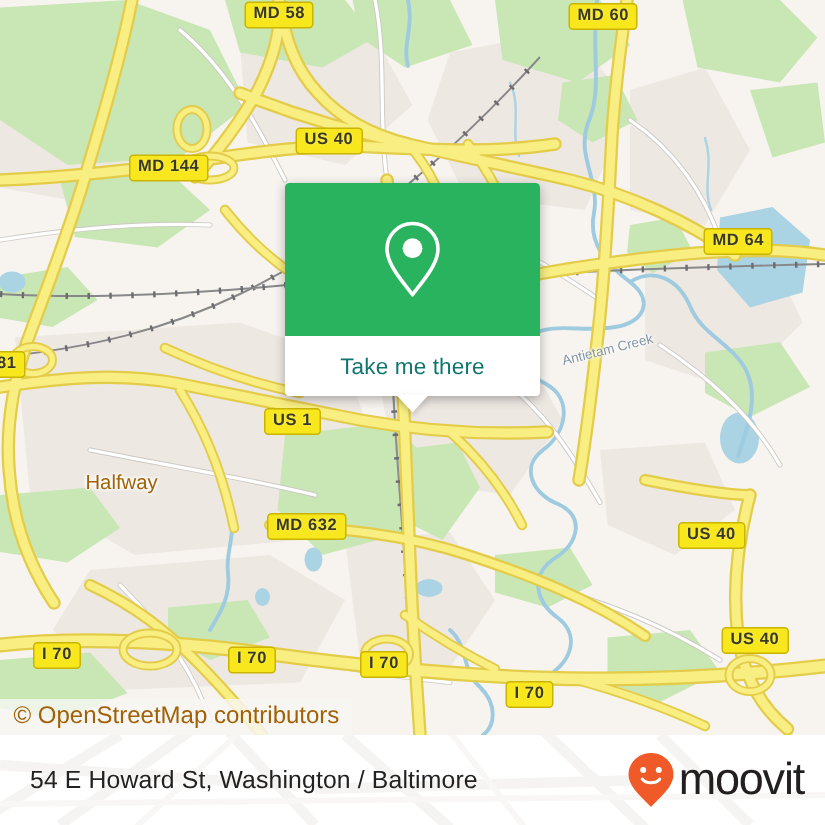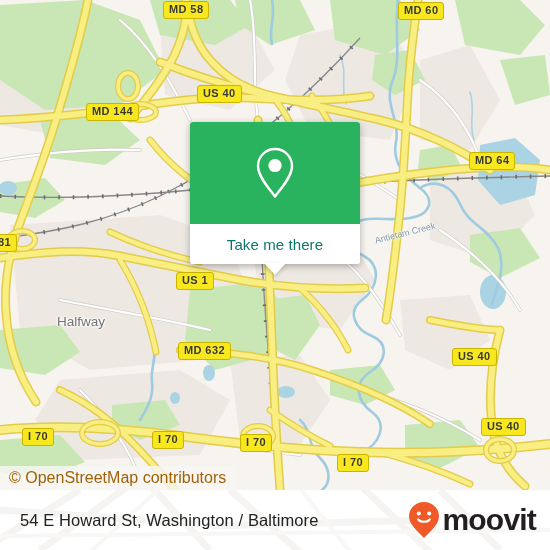--- a/index.html
+++ b/index.html
@@ -47,21 +47,21 @@
     padding: 1px 5px 2px 5px;
     line-height: 13px;
     white-space: nowrap;
     box-sizing: border-box;
     text-shadow: 0 0 2px rgba(255,255,255,.35);
   }
 
   
   .place-label {
     position: absolute;
-    color: #737373;
+    color: #a16207;
     font-family: "Liberation Sans", sans-serif;
     font-size: 13.5px;
     white-space: nowrap;
     text-shadow: 0 0 3px #fff, 0 0 3px #fff, 0 0 3px #fff, 0 0 2px #fff;
   }
   .water-label {
     position: absolute;
     color: #8296a8;
     font-family: "Liberation Sans", sans-serif;
     font-size: 9px;
@@ -163,21 +163,21 @@
     position: relative;
     display: flex;
     align-items: center;
     gap: 2px;
     z-index: 2;
   }
   #brand-name {
     color: #231f20;
     font-family: "Liberation Sans", sans-serif;
     font-size: 30px;
-    font-weight: bold;
+    font-weight: normal;
     letter-spacing: -0.8px;
     line-height: 30px;
   }
 </style>
 </head>
 <body>
 
 <div id="app">
 
   <div id="map-canvas">
@@ -382,21 +382,21 @@
           <ellipse cx="22" cy="240" rx="13" ry="9"></ellipse>
           <ellipse cx="100" cy="433" rx="18" ry="11"></ellipse>
           <ellipse cx="258" cy="436" rx="15" ry="10"></ellipse>
           <ellipse cx="500" cy="450" rx="14" ry="11"></ellipse>
         </g>
       </g>
     </svg>
 
     <div id="shields">
         <div class="shield" style="left: 163px; top: 1px;">MD 58</div>
-        <div class="shield" style="left: 398px; top: 2px;">MD 60</div>
+        <div class="shield" style="left: 379px; top: 2px;">MD 60</div>
         <div class="shield" style="left: 197px; top: 85px;">US 40</div>
         <div class="shield" style="left: 86px; top: 103px;">MD 144</div>
         <div class="shield" style="left: 469px; top: 152px;">MD 64</div>
         <div class="shield" style="left: -8px; top: 234px;">81</div>
         <div class="shield" style="left: 176px; top: 272px;">US 1</div>
         <div class="shield" style="left: 178px; top: 342px;">MD 632</div>
         <div class="shield" style="left: 452px; top: 348px;">US 40</div>
         <div class="shield" style="left: 481px; top: 418px;">US 40</div>
         <div class="shield" style="left: 22px; top: 428px;">I 70</div>
         <div class="shield" style="left: 152px; top: 431px;">I 70</div>

